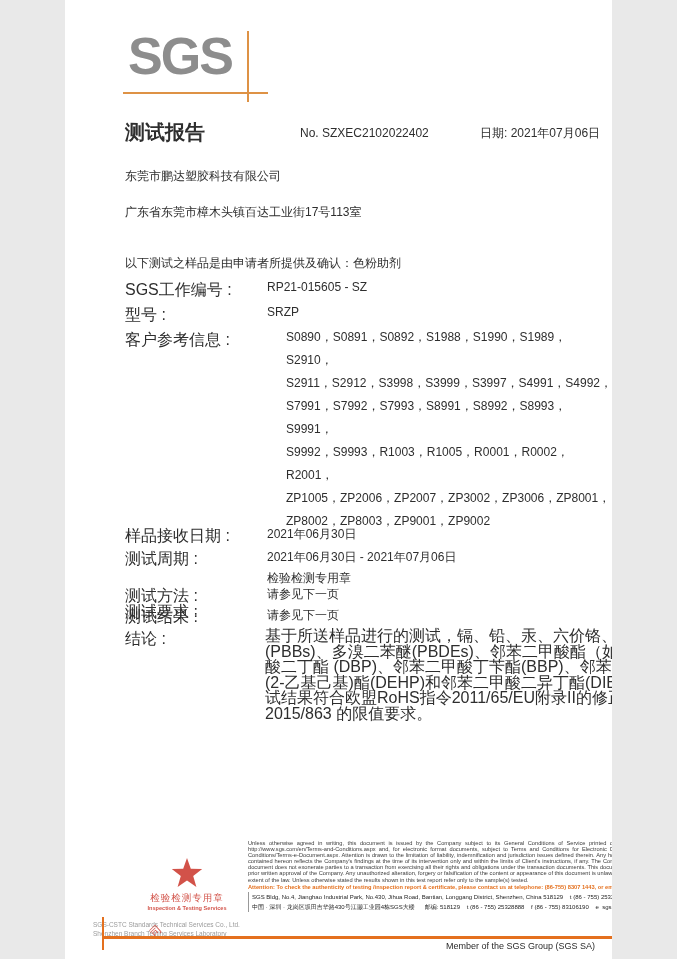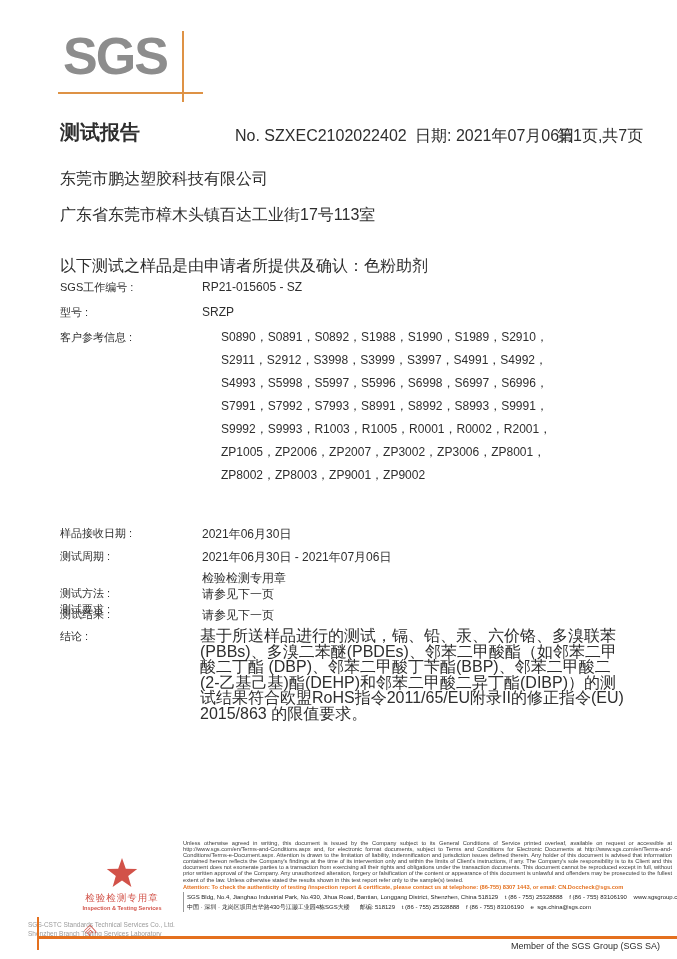--- a/index.html
+++ b/index.html
@@ -1,25 +1,25 @@
 <!DOCTYPE html>
 <html><head>
 <meta charset="utf-8">
 <style>
   html,body{margin:0;padding:0;background:#e9e9e9;}
   .page{
-    position:relative;width:677px;height:959px;margin:0 auto;background:#ffffff;
+    position:relative;width:547px;height:959px;margin:0 auto;background:#ffffff;
     font-family:"Liberation Sans","DejaVu Sans",sans-serif;color:#2e2e2e;overflow:hidden;
   }
   .abs{position:absolute;}
   .logo{font-weight:800;font-size:52px;letter-spacing:-2px;color:#8d8d8d;line-height:1;}
   .mark{background:#de9245;}
   .title{font-size:20px;font-weight:bold;}
-  .h12{font-size:16px;line-height:1.2;}
-  .lbl{position:absolute;left:60px;font-size:11px;}
+  .h12{font-size:12px;line-height:1.2;}
+  .lbl{position:absolute;left:60px;font-size:16px;}
   .val{position:absolute;left:202px;font-size:12px;}
   .reflines{position:absolute;left:221px;font-size:12px;line-height:23px;}
   .conclusion{position:absolute;left:200px;width:430px;font-size:16px;line-height:15.6px;}
   .legalblock{position:absolute;left:183px;top:840px;width:489px;}
   .legal{font-size:5.7px;line-height:6.1px;color:#3c3c3c;text-align:justify;}
   .attention{font-size:5.7px;line-height:6.3px;color:#e4701e;font-weight:bold;margin-top:1px;}
   .addr{font-size:6px;line-height:10px;color:#1f1f1f;white-space:pre;border-left:1px solid #999;padding-left:3px;margin-top:2px;}
   .stampcompany{position:absolute;left:28px;font-size:6.5px;color:#9b9b9b;line-height:9px;width:170px;}
   .member{position:absolute;right:17px;top:941px;font-size:9px;color:#2b2b2b;}
   .rule{position:absolute;background:#e4701e;}
@@ -47,21 +47,20 @@
   <div class="lbl" style="top:280px;">SGS工作编号 :</div>
   <div class="val" style="top:280px;">RP21-015605 - SZ</div>
 
   <div class="lbl" style="top:305px;">型号 :</div>
   <div class="val" style="top:305px;">SRZP</div>
 
   <div class="lbl" style="top:330px;">客户参考信息 :</div>
   <div class="reflines" style="top:326px;">
     <div>S0890，S0891，S0892，S1988，S1990，S1989，S2910，</div>
     <div>S2911，S2912，S3998，S3999，S3997，S4991，S4992，</div>
-    <div>S4993，S5998，S5997，S5996，S6998，S6997，S6996，</div>
     <div>S7991，S7992，S7993，S8991，S8992，S8993，S9991，</div>
     <div>S9992，S9993，R1003，R1005，R0001，R0002，R2001，</div>
     <div>ZP1005，ZP2006，ZP2007，ZP3002，ZP3006，ZP8001，</div>
     <div>ZP8002，ZP8003，ZP9001，ZP9002</div>
   </div>
 
   <div class="lbl" style="top:526px;">样品接收日期 :</div>
   <div class="val" style="top:526px;">2021年06月30日</div>
 
   <div class="lbl" style="top:549px;">测试周期 :</div>

